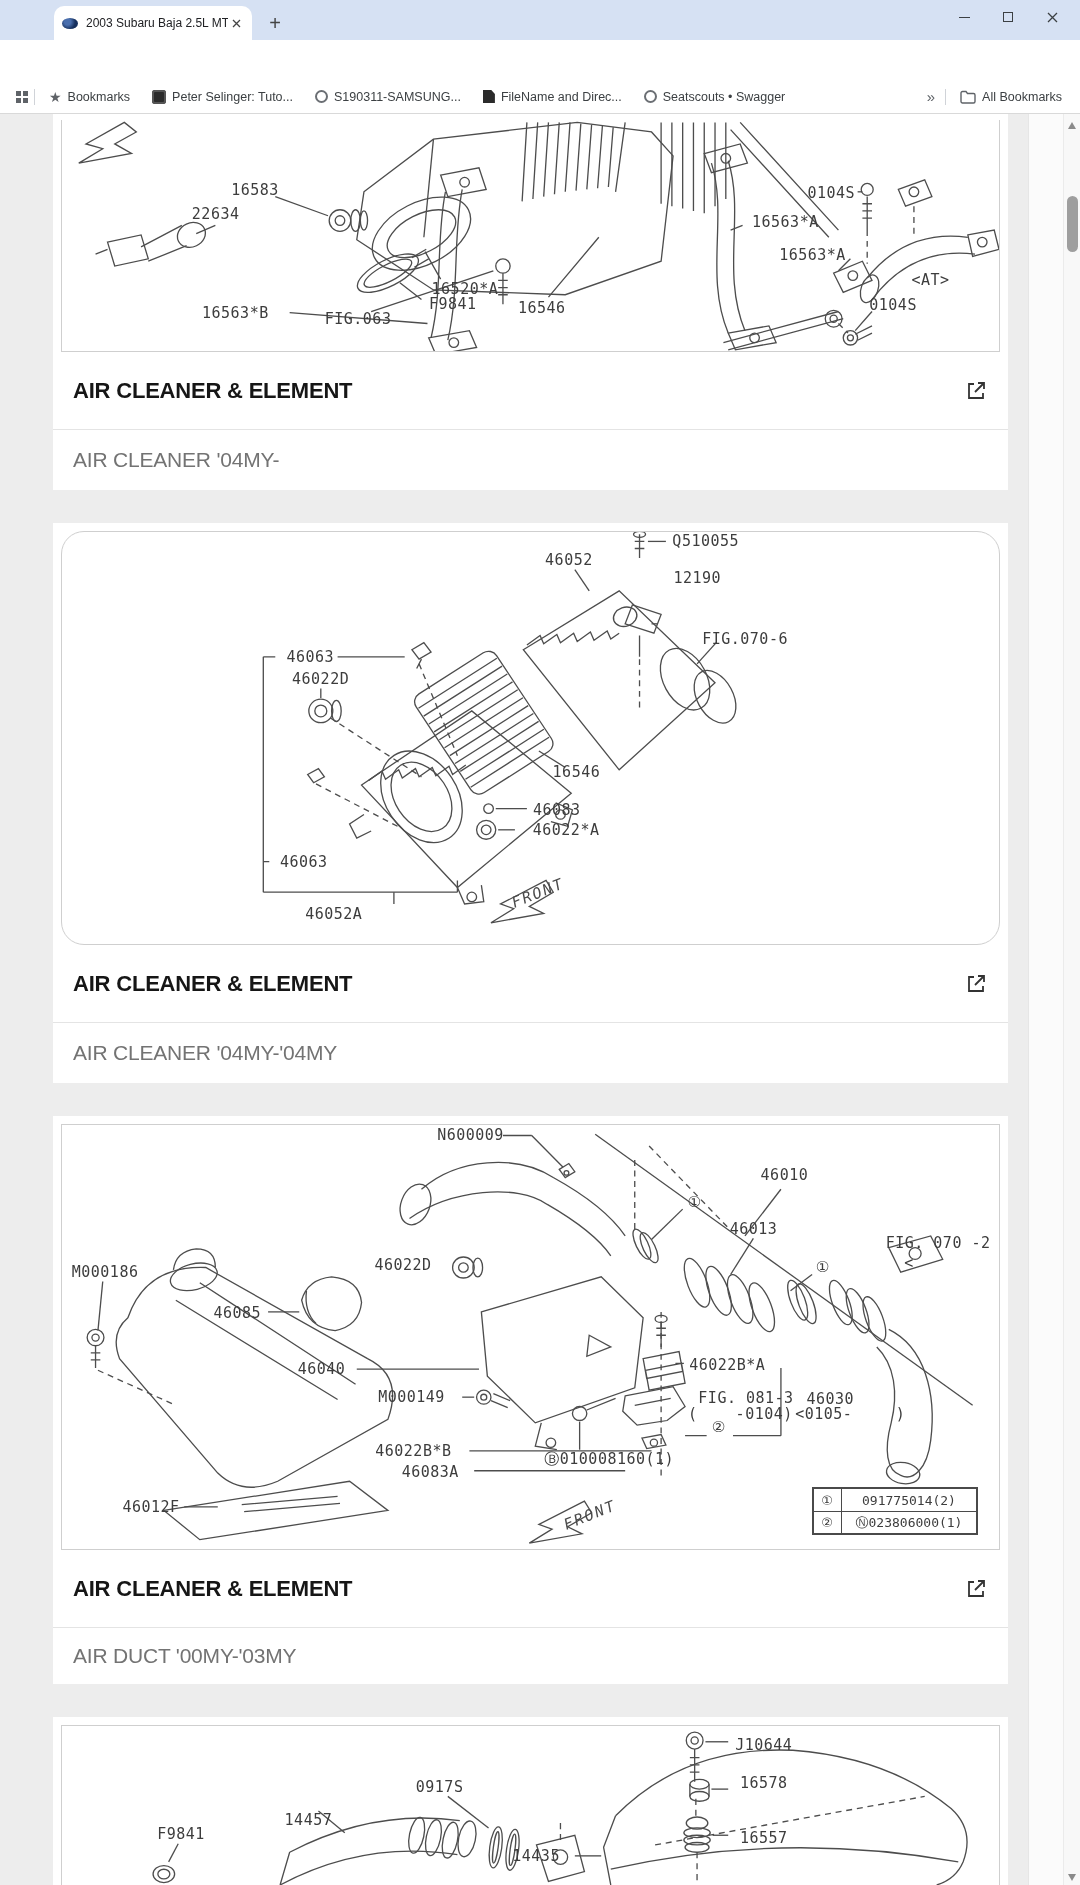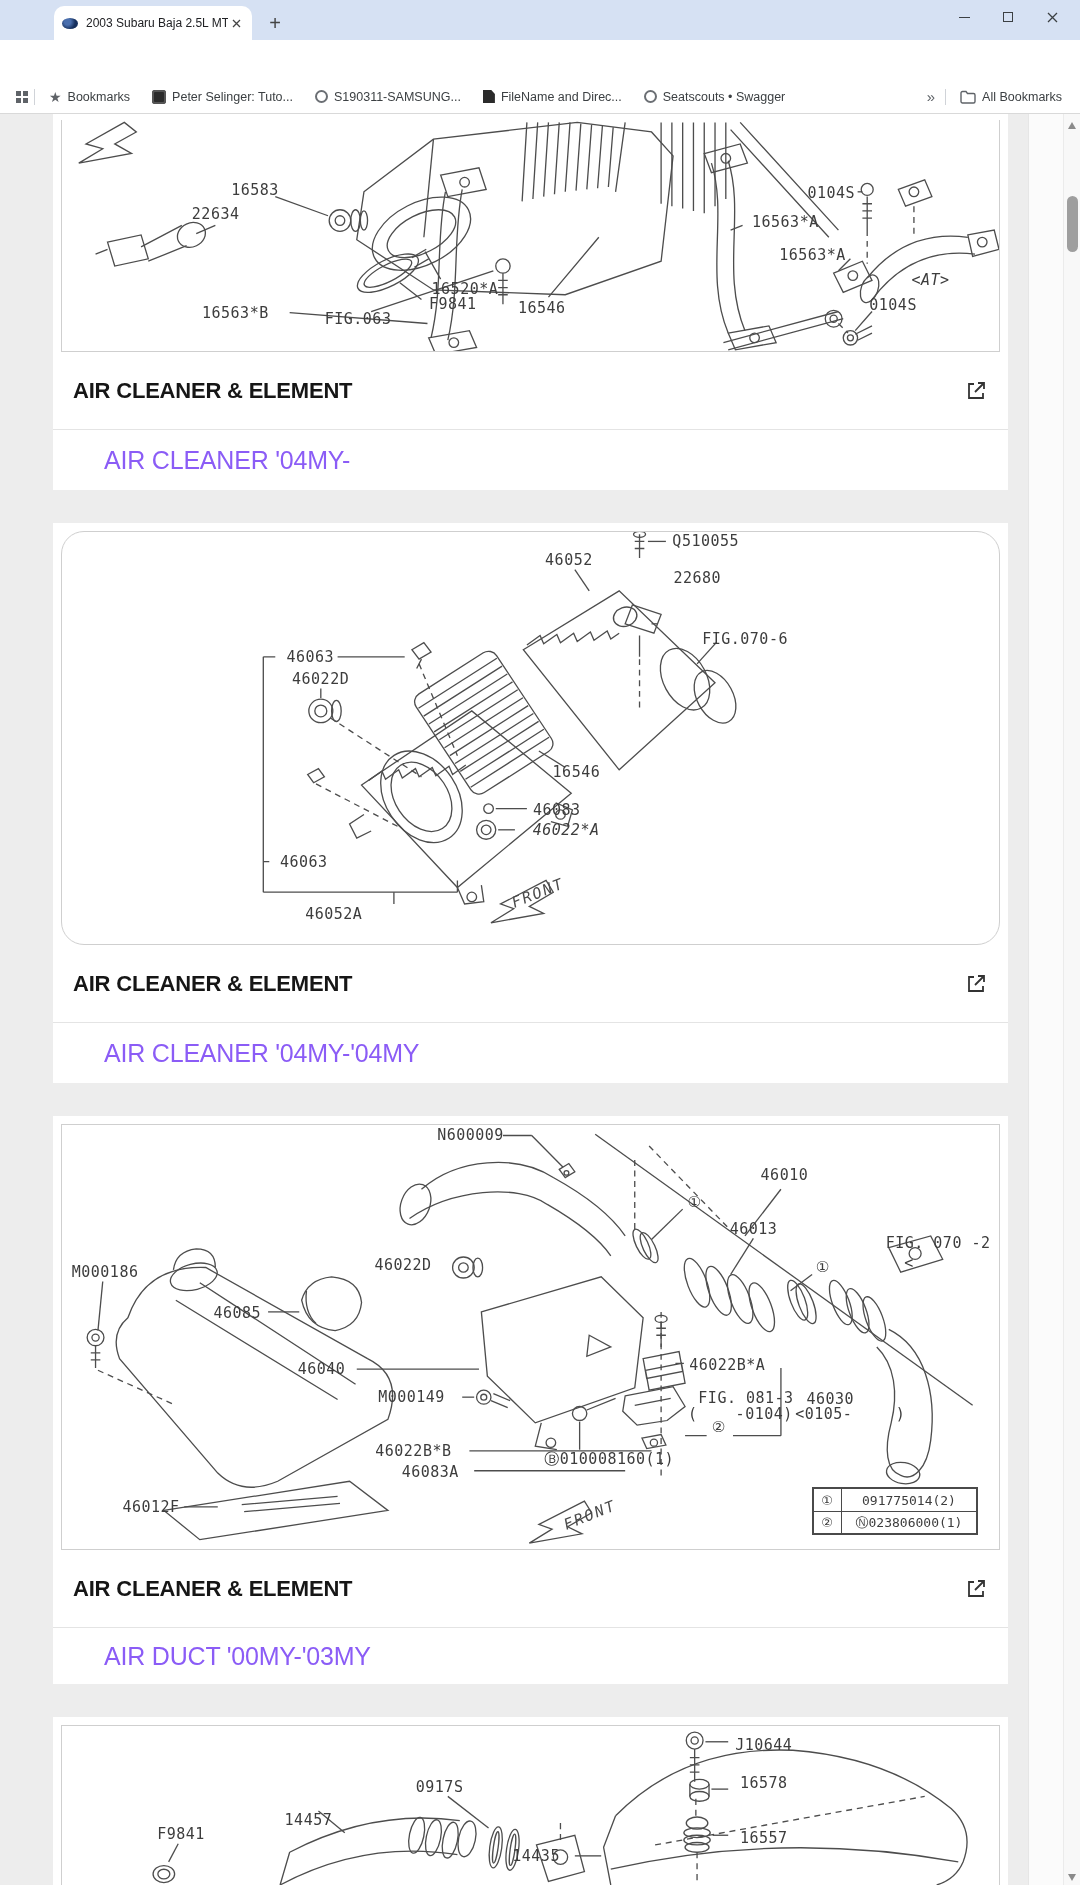--- a/index.html
+++ b/index.html
@@ -72,22 +72,22 @@
   .dbox svg { position:absolute; left:0; top:0; width:100%; height:100%; }
   .dbox.cut-top { border-top:none; margin-top:0; }
   .dbox.cut-bottom { border-bottom:none; }
   .dlabel { position:absolute; transform:translate(-50%,-50%);
             font-family:"DejaVu Sans Mono","DejaVu Sans",monospace; font-size:15px; color:#3d3d3d;
             white-space:pre; letter-spacing:.5px; }
   .dlabel.it { font-style:italic; letter-spacing:2px; color:#4a4a4a; }
   .hrow { height:78px; display:flex; align-items:center; padding:0 20px;
           border-bottom:1px solid #e4e4e4; }
   .hrow .title { flex:1; font-size:22px; font-weight:700; color:#161616; letter-spacing:-.2px; }
-  .srow { height:60px; display:flex; align-items:center; padding:0 20px; font-size:25px;
-          font-weight:400; color:#8b5cf6; letter-spacing:-.2px;margin-left:31px; }
+  .srow { height:60px; display:flex; align-items:center; padding:0 20px; font-size:21px;
+          font-weight:400; color:#737373; letter-spacing:-.2px; }
   .extlink { width:24px; height:24px; color:#333; }
   .ptable { position:absolute; left:80%; top:85.4%; width:17.8%; border:2px solid #4a4a4a;
             font-family:"DejaVu Sans Mono","DejaVu Sans",monospace; font-size:13px; color:#3d3d3d; }
   .ptable .row { display:flex; height:22px; align-items:center; }
   .ptable .row + .row { border-top:1px solid #4a4a4a; }
   .ptable .c1 { width:28px; text-align:center; border-right:1px solid #4a4a4a; align-self:stretch;
                 display:flex; align-items:center; justify-content:center; }
   .ptable .c2 { flex:1; text-align:center; }
   svg.art { stroke:#4d4d4d; fill:none; stroke-width:1.1; }
 </style>
@@ -284,21 +284,21 @@
     <span class="dlabel" style="left: 16.4%; top: 40.9%;">22634</span>
         <span class="dlabel" style="left: 20.6%; top: 30.1%;">16583</span>
         <span class="dlabel" style="left: 18.5%; top: 83.4%;">16563*B</span>
         <span class="dlabel" style="left: 31.6%; top: 86%;">FIG.063</span>
         <span class="dlabel" style="left: 43%; top: 73.1%;">16520*A</span>
         <span class="dlabel" style="left: 41.7%; top: 79.8%;">F9841</span>
         <span class="dlabel" style="left: 51.2%; top: 81.3%;">16546</span>
         <span class="dlabel" style="left: 82.1%; top: 31.6%;">0104S</span>
         <span class="dlabel" style="left: 77.2%; top: 44%;">16563*A</span>
         <span class="dlabel" style="left: 80.1%; top: 58.5%;">16563*A</span>
-        <span class="dlabel" style="left: 92.7%; top: 69.4%; font-style: italic;">&lt;AT&gt;</span>
+        <span class="dlabel" style="left: 92.7%; top: 69.4%;">&lt;AT&gt;</span>
         <span class="dlabel" style="left: 88.7%; top: 80.3%;">0104S</span>
       </div>
     <div class="hrow">
       <span class="title">AIR CLEANER &amp; ELEMENT</span>
       <span class="extlink">
         <svg width="24" height="24" viewBox="0 0 24 24">
             <g stroke="#333" stroke-width="1.8" fill="none">
               <path d="M10,5 H5 V19 H19 V14"></path>
               <path d="M14,4 H20 V10 M20,4 L11,13"></path>
             </g>
@@ -352,27 +352,27 @@
           <circle cx="354" cy="253" r="4"></circle>
           <path d="M364,253 H378"></path>
         <path d="M205,206 l9,-5 l5,7 l-9,5 Z"></path>
         <path d="M212,214 L280,250" stroke-dasharray="5 4"></path>
         <path d="M168,106 V306 M168,106 H178 M168,280 H173 M168,306 H330 M330,306 V296"></path>
         <path d="M277,316 V306"></path>
         <path d="M404,296 L366,316 L377,320 L358,332 L402,324 L390,318 L410,306 Z"></path>
       </svg>
     <span class="dlabel" style="left: 68.7%; top: 2.2%;">Q510055</span>
         <span class="dlabel" style="left: 54.1%; top: 6.9%;">46052</span>
-        <span class="dlabel" style="left: 67.8%; top: 11.1%;">22680</span>
+        <span class="dlabel" style="left: 67.8%; top: 11.1%;">12190</span>
         <span class="dlabel" style="left: 72.9%; top: 26%;">FIG.070-6</span>
         <span class="dlabel" style="left: 26.5%; top: 30.3%;">46063</span>
         <span class="dlabel" style="left: 27.6%; top: 35.7%;">46022D</span>
         <span class="dlabel" style="left: 54.9%; top: 58.3%;">16546</span>
         <span class="dlabel" style="left: 52.8%; top: 67.4%;">46083</span>
-        <span class="dlabel" style="left: 53.8%; top: 72.3%; font-style: italic;">46022*A</span>
+        <span class="dlabel" style="left: 53.8%; top: 72.3%;">46022*A</span>
         <span class="dlabel" style="left: 25.8%; top: 80%;">46063</span>
         <span class="dlabel" style="left: 29%; top: 92.6%;">46052A</span>
         <span class="dlabel it" style="left: 50.8%; top: 87.7%; transform: translate(-50%, -50%) rotate(-22deg);">FRONT</span>
       </div>
     <div class="hrow">
       <span class="title">AIR CLEANER &amp; ELEMENT</span>
       <span class="extlink">
         <svg width="24" height="24" viewBox="0 0 24 24">
             <g stroke="#333" stroke-width="1.8" fill="none">
               <path d="M10,5 H5 V19 H19 V14"></path>

